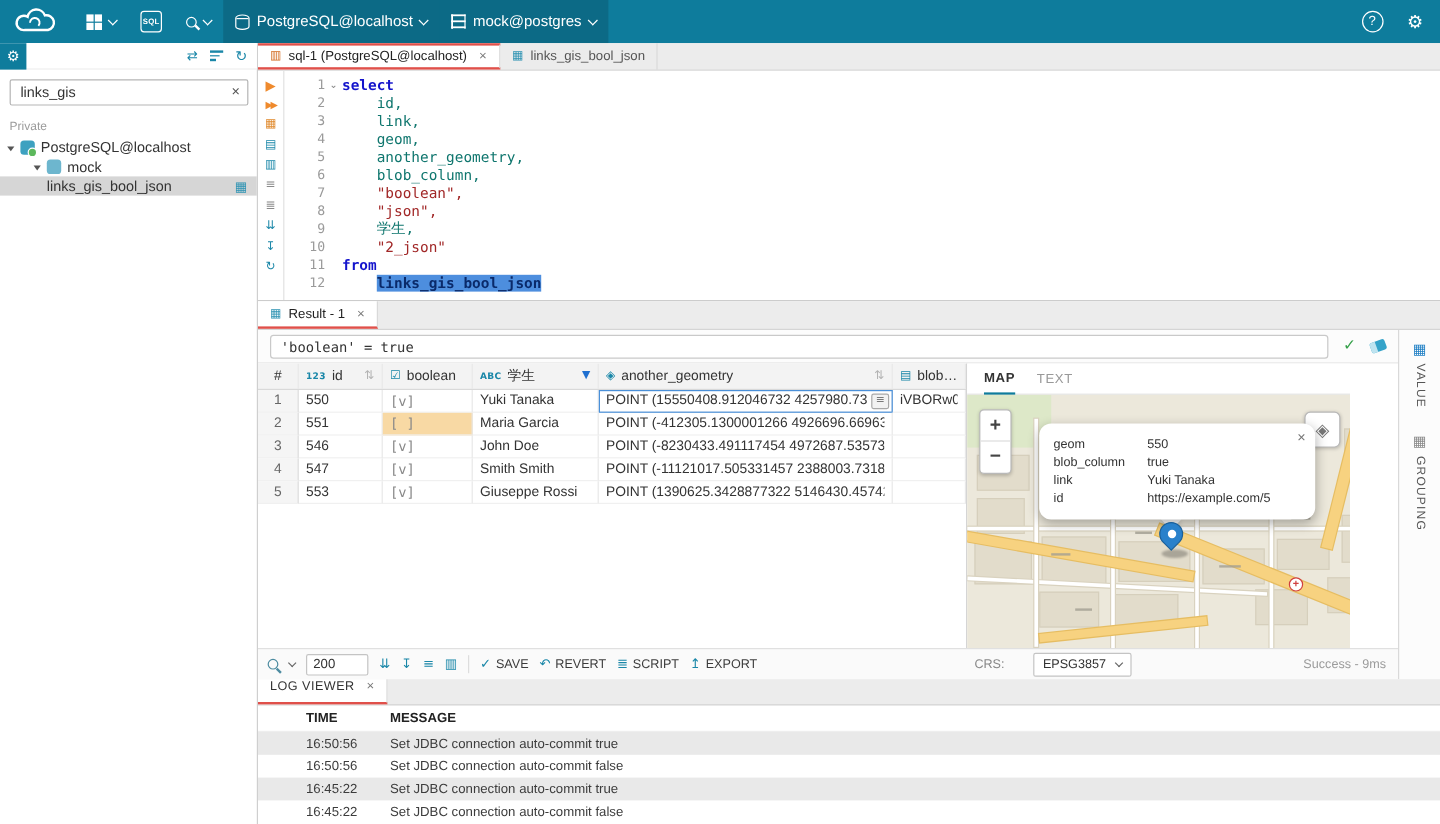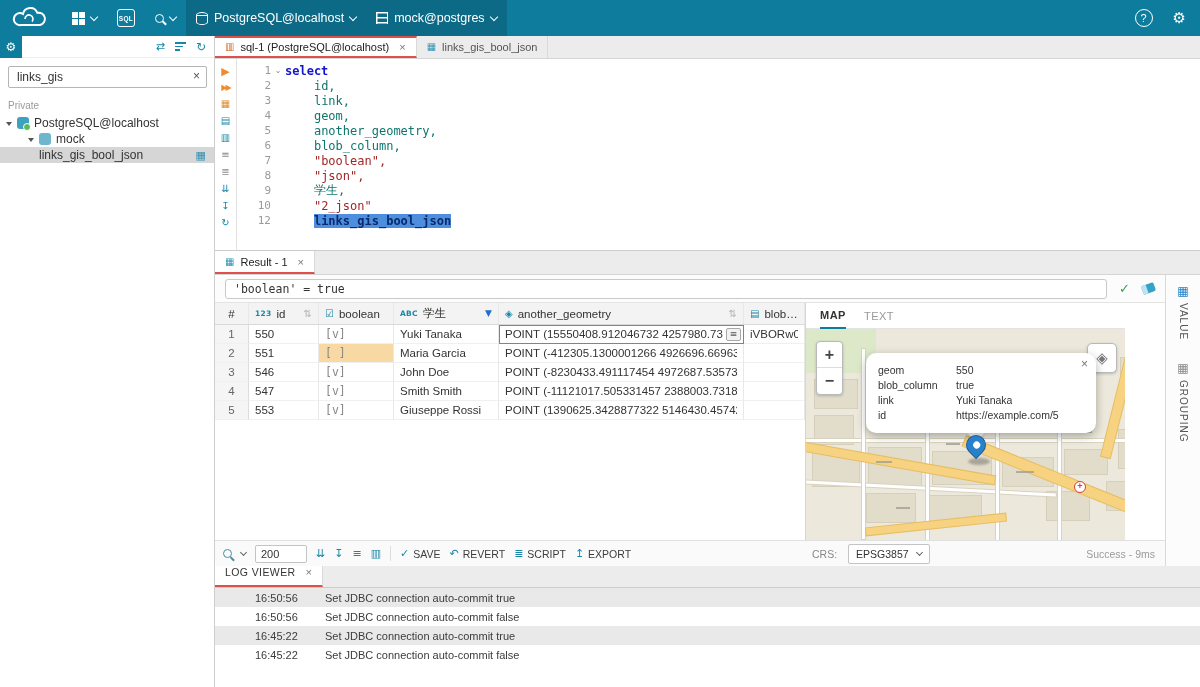--- a/index.html
+++ b/index.html
@@ -148,21 +148,21 @@
   
   .bottombar{position:absolute;left:215px;top:540px;width:950px;height:26px;background:#fafafa;border-top:1px solid #e0e0e0;display:flex;align-items:center;padding:0 8px;gap:9px;font-size:11px;color:#444}
   .mag2{width:9px;height:9px;border:1.5px solid #4c8ba0;border-radius:50%;position:relative;display:inline-block}
   .mag2:after{content:"";position:absolute;width:5px;height:1.5px;background:#4c8ba0;transform:rotate(45deg);right:-4px;bottom:-2px}
   .chev-g{width:5px;height:5px;border-right:1.5px solid #666;border-bottom:1.5px solid #666;transform:rotate(45deg);display:inline-block;margin-top:-2px}
   .fetchinput{width:52px;height:18px;border:1px solid #c4c4c4;border-radius:2px;font-size:11px;padding:0 5px;color:#333}
   .tbi{color:#1a87a8;font-size:11px;cursor:pointer;font-family:"DejaVu Sans",sans-serif}
   .vsep{width:1px;height:15px;background:#ddd}
   .tbbtn{display:flex;align-items:center;gap:4px;cursor:pointer;color:#3c3c3c;font-size:10.5px}
   .tbbtn .tbi{font-size:11px}
-  .crsgroup{position:absolute;left:597px;display:flex;align-items:center;gap:11px}
+  .crsgroup{position:absolute;left:597px;display:flex;align-items:center;gap:24px}
   .crslabel{color:#888;font-size:10.5px}
   .crsselect{width:82px;height:20px;border:1px solid #c4c4c4;border-radius:2px;background:#fff;display:flex;align-items:center;justify-content:space-between;padding:0 7px;font-size:10.5px;color:#333;cursor:pointer}
   .statusmsg{position:absolute;right:10px;color:#9b9b9b;font-size:10.5px}
 
   
   .log-tabs{position:absolute;left:215px;top:566px;width:985px;height:22px;background:#ececec;border-bottom:1px solid #ccc;display:flex}
   .ltab{display:flex;align-items:flex-start;gap:6px;padding:0 10px;font-size:10.5px;background:#fff;color:#333;border-right:1px solid #d9d9d9;border-bottom:2px solid #e0504a;letter-spacing:.4px;cursor:pointer}
   .logwrap{position:absolute;left:215px;top:588px;width:985px;height:99px;background:#fff;overflow:hidden}
   .l-head{display:flex;height:22px;align-items:center;font-size:11px;font-weight:bold;color:#222;border-bottom:1px solid #eee}
   .l-gutter{width:40px;flex:none}
@@ -319,20 +319,25 @@
         </div>
         <div class="code-row">
           <span class="ln">9</span>
           <span class="fold"></span>
           <span class="codetext"><span>    </span><span class="tok-plain">学生,</span></span>
         </div>
         <div class="code-row">
           <span class="ln">10</span>
           <span class="fold"></span>
           <span class="codetext"><span>    </span><span class="tok-str">"2_json"</span></span>
+        </div>
+        <div class="code-row">
+          <span class="ln">11</span>
+          <span class="fold"></span>
+          <span class="codetext"><span class="tok-kw">from</span></span>
         </div>
         <div class="code-row">
           <span class="ln">12</span>
           <span class="fold"></span>
           <span class="codetext"><span>    </span><span class="tok-sel">links_gis_bool_json</span></span>
         </div>
       </div>
   </div>
 
   <div class="res-tabs">
@@ -603,20 +608,25 @@
     <span class="statusmsg">Success - 9ms</span>
   </div>
 
   <div class="log-tabs">
     <div class="ltab">
       <span>LOG VIEWER</span>
       <span class="tclose">×</span>
     </div>
   </div>
   <div class="logwrap">
+    <div class="l-head">
+      <span class="l-gutter"></span>
+      <span class="l-time">TIME</span>
+      <span class="l-msg">MESSAGE</span>
+    </div>
     <div id="logrows">
         <div class="l-row odd">
           <span class="l-gutter"></span>
           <span class="l-time">16:50:56</span>
           <span class="l-msg">Set JDBC connection auto-commit true</span>
         </div>
         <div class="l-row">
           <span class="l-gutter"></span>
           <span class="l-time">16:50:56</span>
           <span class="l-msg">Set JDBC connection auto-commit false</span>

